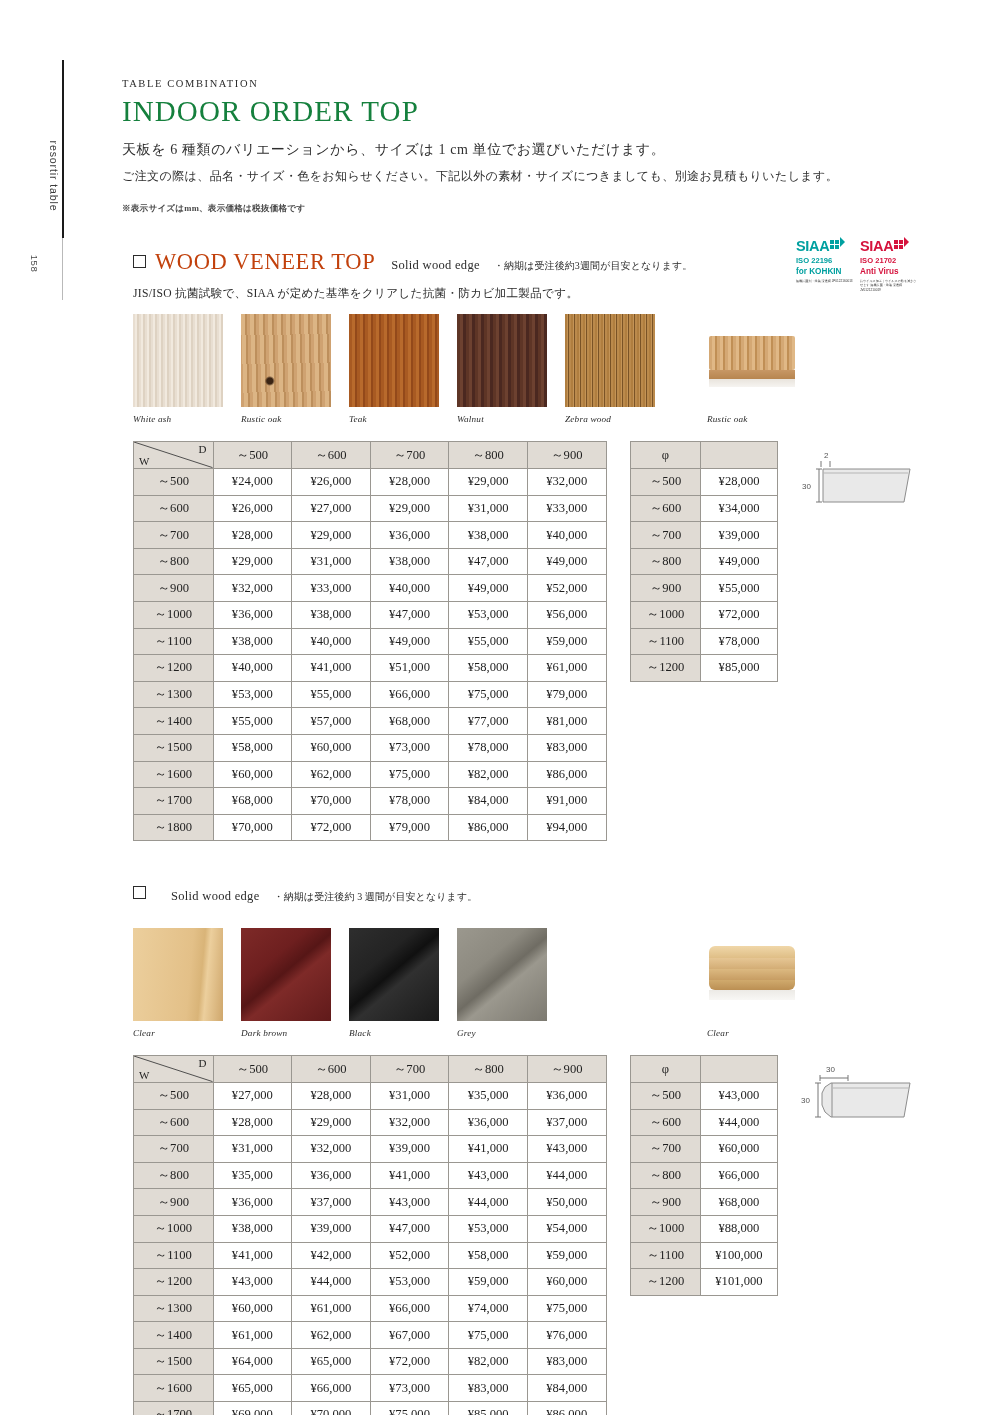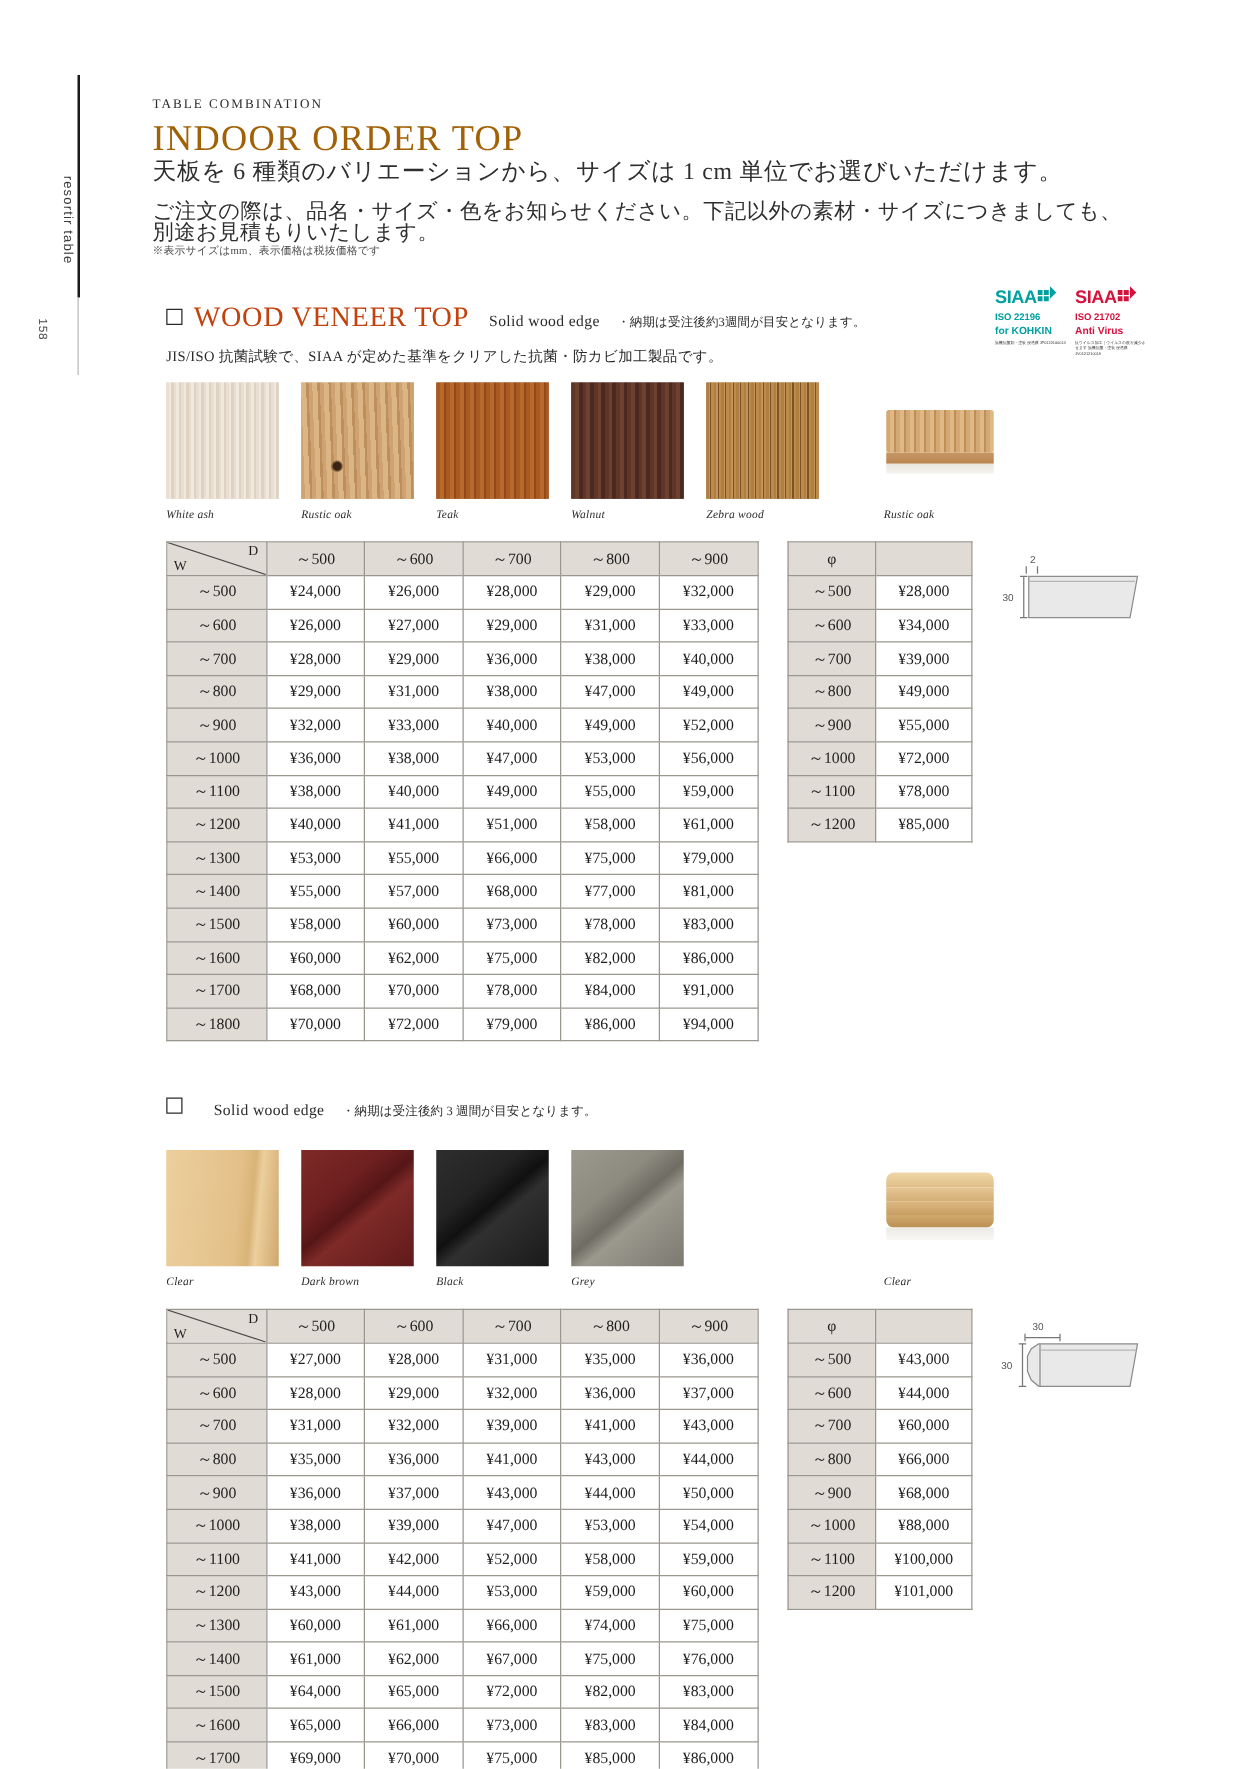--- a/index.html
+++ b/index.html
@@ -27,30 +27,30 @@
 
   
   #page{position:absolute;left:122px;top:0;width:790px;}
 
   .eyebrow{
     font-family:"Liberation Serif",serif;font-size:10.5px;letter-spacing:1.6px;
     color:#2b2b2b;margin-top:78px;
   }
   .headline{
     font-family:"Liberation Serif",serif;font-weight:400;font-size:29px;
-    letter-spacing:1.1px;color:#a16207;margin-top:7px;line-height:1.05;
+    letter-spacing:1.1px;color:#15803d;margin-top:7px;line-height:1.05;
   }
   .lead{
-    font-size:19px;line-height:1.0;color:#2e2e2e;margin-top:2px;letter-spacing:.6px;
+    font-size:14px;line-height:1.0;color:#2e2e2e;margin-top:17px;letter-spacing:.6px;
   }
   .lead2{
-    font-size:17px;line-height:1.0;color:#2e2e2e;margin-top:13px;letter-spacing:.4px;
+    font-size:12px;line-height:1.0;color:#2e2e2e;margin-top:13px;letter-spacing:.4px;
   }
   .note{
-    font-size:8.6px;color:#4a4a4a;margin-top:1px;letter-spacing:.2px;
+    font-size:8.6px;color:#4a4a4a;margin-top:21px;letter-spacing:.2px;font-weight:bold;
   }
 
   
   .section{position:relative;padding-left:11px;}
   .sec-head{display:flex;align-items:baseline;}
   .sq{
     display:inline-block;width:11px;height:11px;border:1px solid #2b2b2b;
     margin-right:9px;position:relative;top:-1px;flex:none;
   }
   .sec-title{

